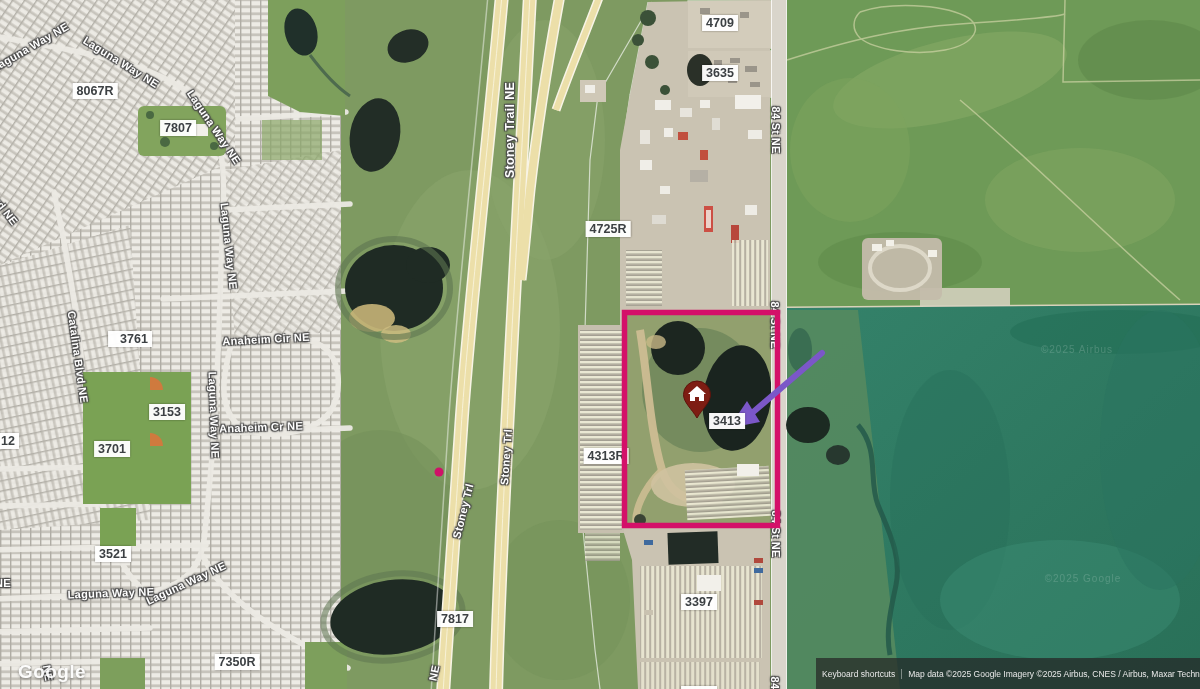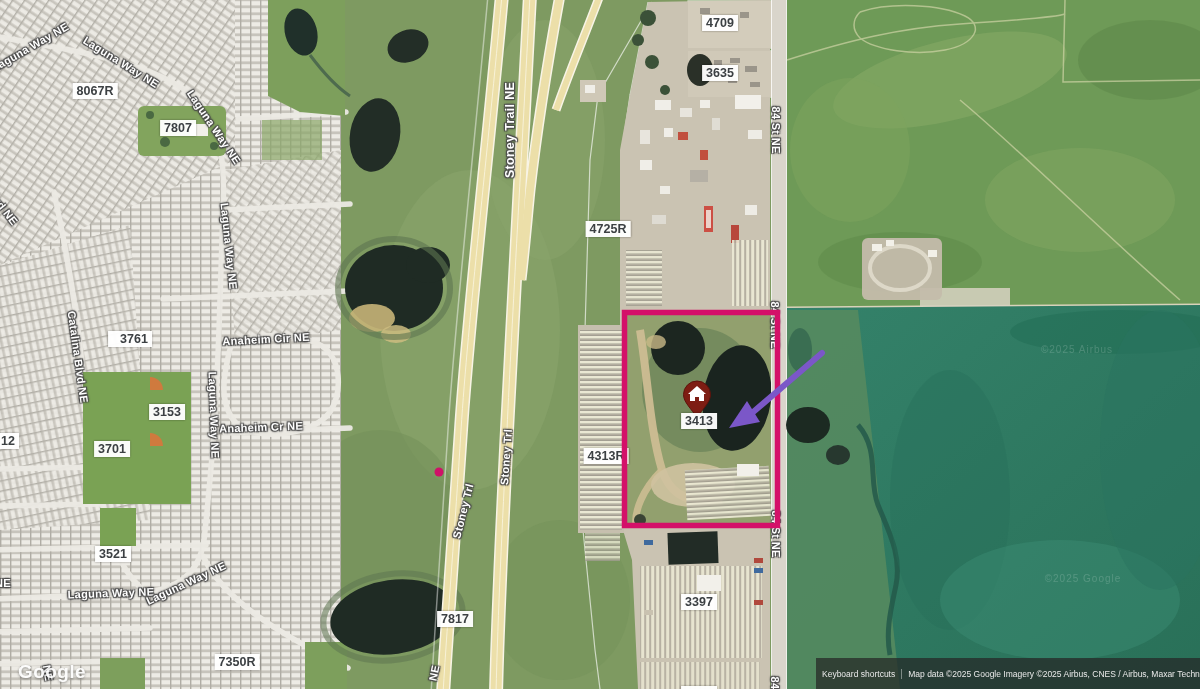--- a/index.html
+++ b/index.html
@@ -18,21 +18,21 @@
     text-shadow:-1px -1px 1px #4a4a4a,1px -1px 1px #4a4a4a,-1px 1px 1px #4a4a4a,
                  1px 1px 1px #4a4a4a,0 0 3px #333;}
   .badge{position:absolute;background:rgba(255,255,255,.96);color:#3c4043;
     font-weight:700;font-size:12.5px;line-height:16px;padding:0 4px;border-radius:0;
     box-shadow:0 0 2px rgba(0,0,0,.4);transform:translate(-50%,-50%);white-space:nowrap;}
   .watermark{position:absolute;transform:translate(-50%,-50%);color:rgba(255,255,255,.17);
     font-size:10px;letter-spacing:1px;white-space:nowrap;}
 
   #subject-label{position:absolute;transform:translate(-50%,-50%);font-weight:700;
     font-size:23px;letter-spacing:.5px;white-space:nowrap;}
-  #marker-badge{z-index:5;}
+  #marker-badge{z-index:5;margin-left:28px;}
 
   #google-logo{position:absolute;left:18px;bottom:6px;z-index:10;color:#fff;
     font-size:19px;font-weight:600;letter-spacing:.4px;opacity:.92;
     text-shadow:0 1px 3px rgba(0,0,0,.45);cursor:pointer;}
   #footer-bar{position:absolute;right:0;bottom:0;z-index:10;height:31px;display:flex;
     align-items:center;background:rgba(38,38,38,.72);color:#e9e9e9;font-size:8.5px;
     white-space:nowrap;overflow:hidden;max-width:384px;}
   #footer-bar .cell{padding:0 6px;}
   #footer-bar .cell+.cell{border-left:1px solid rgba(255,255,255,.4);}
   #kbd-cell{cursor:pointer;}

